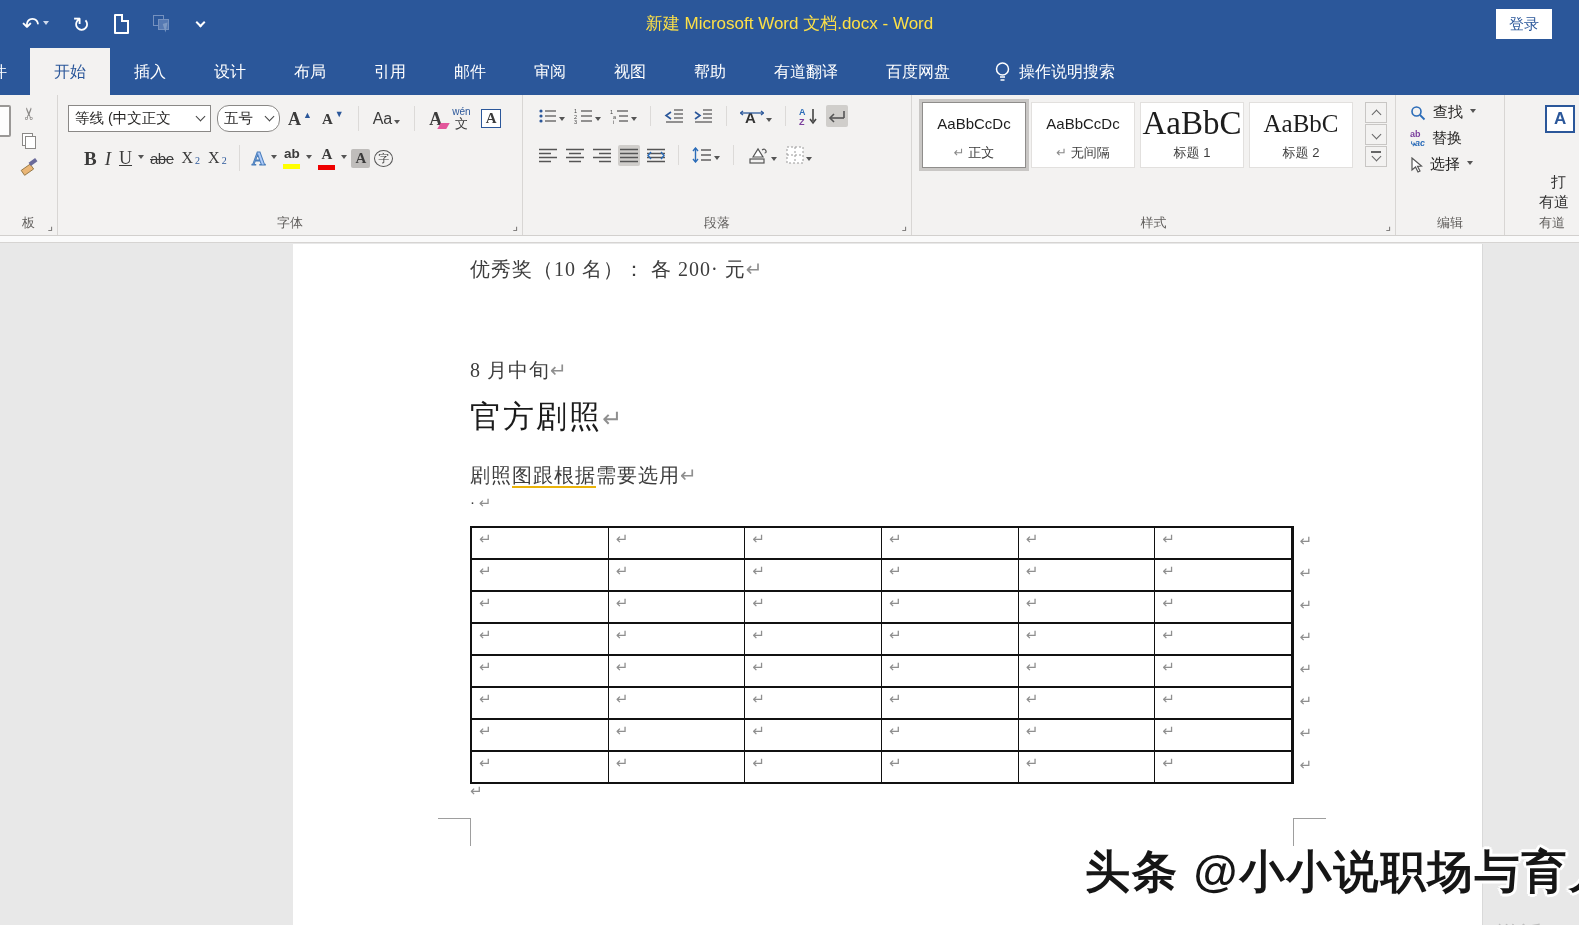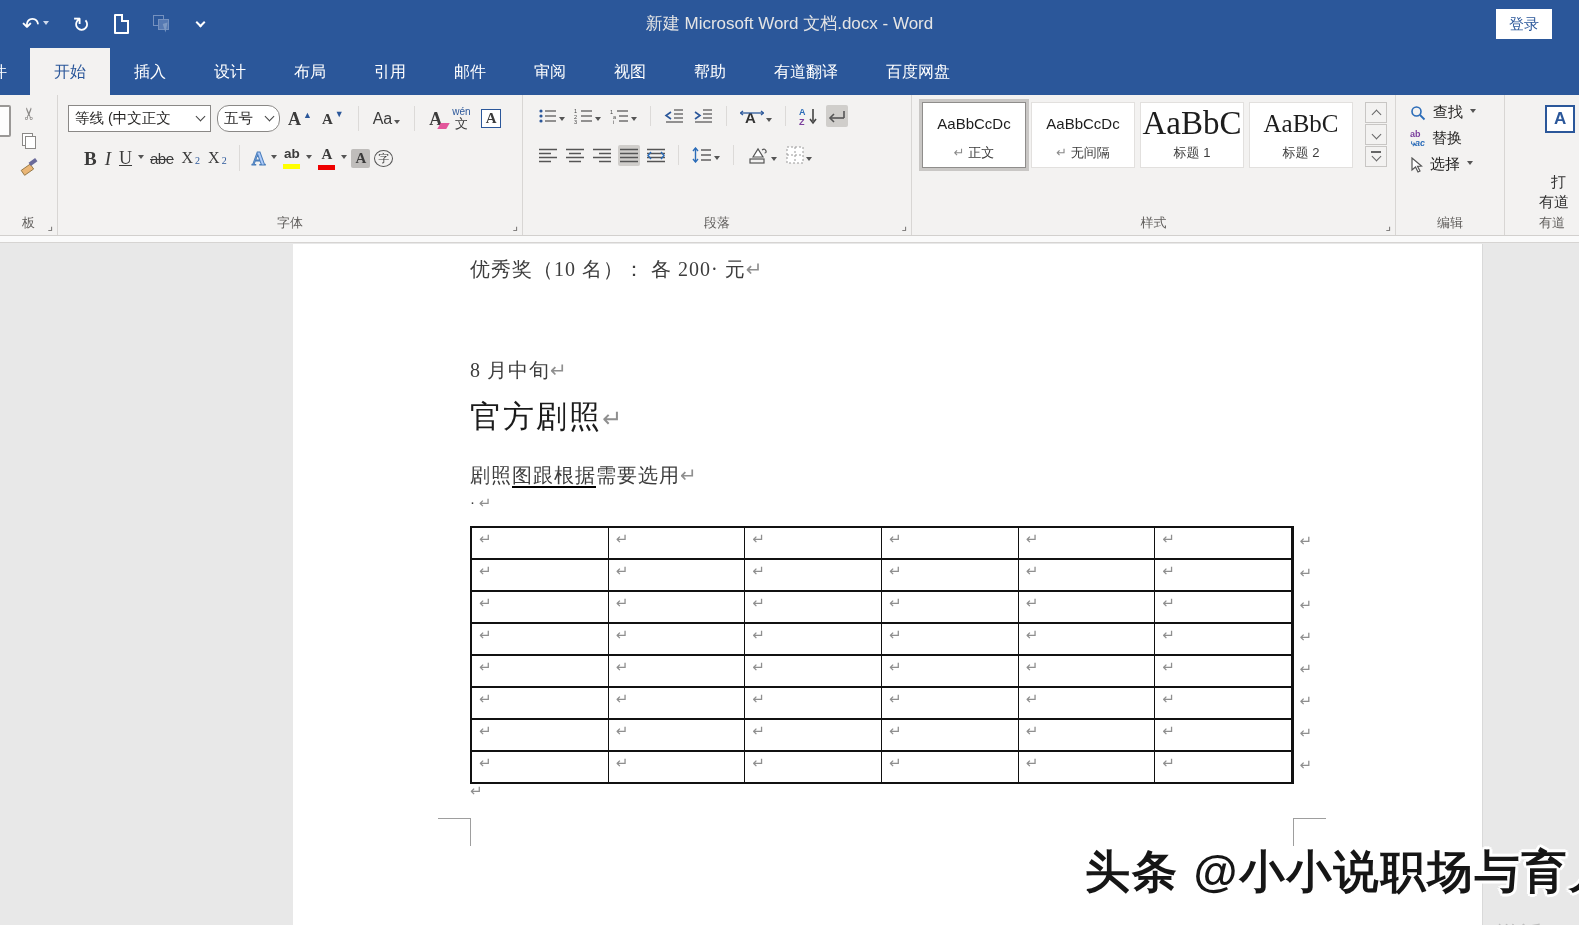--- a/index.html
+++ b/index.html
@@ -11,21 +11,21 @@
   .qat { position:absolute; left:22px; top:0; height:48px; display:flex; align-items:center; gap:24px; }
   .qat-btn { display:flex; align-items:center; color:#fff; font-size:21px; line-height:1; cursor:default; }
   .qat-undo .dtri { margin-left:3px; border-top-color:#cfd9ec; }
   .newdoc { width:15px; height:20px; border:2px solid #fff; border-radius:1px; position:relative; background:transparent; }
   .newdoc::after { content:""; position:absolute; right:-2px; top:-2px; width:6px; height:6px; background:#2b579a; border-left:2px solid #fff; border-bottom:2px solid #fff; }
   .touchmode { position:relative; width:20px; height:18px; opacity:.45; }
   .touchmode .sq1 { position:absolute; left:0; top:0; width:11px; height:11px; border:1px solid #cfd9ec; }
   .touchmode .sq2 { position:absolute; left:5px; top:4px; width:11px; height:11px; border:1px solid #cfd9ec; background:#8aa3cf; }
   .touchmode .cur { position:absolute; left:11px; top:8px; width:0; height:0; border-left:5px solid #dfe7f5; border-bottom:9px solid transparent; transform:rotate(-18deg); }
   .qat-chev { width:7px; height:7px; border-right:2px solid #fff; border-bottom:2px solid #fff; transform:rotate(45deg); margin-top:-3px; }
-  .wtitle { position:absolute; left:0; width:100%; top:0; line-height:48px; text-align:center; font-size:17px; color:#e5e5e5; }
+  .wtitle { position:absolute; left:0; width:100%; top:0; line-height:48px; text-align:center; font-size:17px; color:#fde047; }
   .signin { position:absolute; right:27px; top:9px; height:30px; background:#fff; color:#2b579a; font-size:15px; padding:0 13px; line-height:30px; border:none; }
 
   
   .tabrow { position:absolute; top:48px; left:0; width:1579px; height:47px; background:#2b579a; display:flex; color:#fff; }
   .tab { font-size:16px; line-height:47px; padding:0 24px; white-space:nowrap; cursor:default; }
   .tab-partial { width:12px; overflow:hidden; padding:0; line-height:47px; font-size:16px; text-indent:-9px; }
   .tab.active { background:#f3f2f1; color:#2b579a; margin-left:18px; }
   .tab-search { display:flex; align-items:center; gap:8px; padding:0 20px; }
 
   
@@ -113,21 +113,21 @@
   .g-youdao .glabel { text-align:left; padding-left:34px; }
 
   
   .docarea { position:absolute; top:236px; left:0; width:1579px; height:689px; background:#e8e8e8; }
   .docarea .topstrip { position:absolute; top:0; left:0; width:100%; height:7px; background:#fafafa; border-bottom:1px solid #d6d4d2; }
   .page { position:absolute; left:293px; top:8px; width:1190px; height:881px; background:#fff; border-right:1px solid #d9d9d9; }
   .dline { position:absolute; left:177px; white-space:nowrap; color:#3d3d3d; font-family:"Liberation Serif",serif; }
   .pm { color:#8f8f8f; font-family:"DejaVu Sans",sans-serif; font-weight:normal; }
   .t-body { font-size:20px; letter-spacing:1px; }
   .t-head { font-size:31px; color:#1b1b1b; letter-spacing:2px; }
-  .ul-blue { border-bottom:2px solid #000000; }
+  .ul-blue { border-bottom:2px solid #eab308; }
 
   .dtable { position:absolute; left:177px; top:282px; width:824px; border:2px solid #111; border-bottom:none; }
   .trow { display:flex; border-bottom:2px solid #111; position:relative; height:32px; }
   .tcell { flex:1; border-right:1px solid #111; padding:2px 0 0 7px; font-size:15px; }
   .tcell:last-child { border-right:none; }
   .rowmark { position:absolute; right:-20px; top:4px; font-size:15px; }
 
   .cmark { position:absolute; }
   .cmark-l { left:145px; top:574px; width:33px; height:28px; border-top:1px solid #9e9e9e; border-right:1px solid #9e9e9e; }
   .cmark-r { left:1000px; top:574px; width:33px; height:28px; border-top:1px solid #9e9e9e; border-left:1px solid #9e9e9e; }
@@ -169,20 +169,28 @@
   <span class="tab">插入</span>
   <span class="tab">设计</span>
   <span class="tab">布局</span>
   <span class="tab">引用</span>
   <span class="tab">邮件</span>
   <span class="tab">审阅</span>
   <span class="tab">视图</span>
   <span class="tab">帮助</span>
   <span class="tab">有道翻译</span>
   <span class="tab">百度网盘</span>
+  <span class="tab tab-search">
+    <svg width="17" height="24" viewBox="0 0 17 24">
+      <circle cx="8.5" cy="9" r="6" fill="none" stroke="#fff" stroke-width="1.5"></circle>
+      <line x1="6" y1="17" x2="11" y2="17" stroke="#fff" stroke-width="1.5"></line>
+      <line x1="6.5" y1="20" x2="10.5" y2="20" stroke="#fff" stroke-width="1.5"></line>
+    </svg>
+    <span>操作说明搜索</span>
+  </span>
 </div>
 
 <div class="ribbon">
 
   <div class="rgroup g-clip">
     <span class="clip-paste"></span>
     <span class="clip-col">
       <span class="scissors">✂</span>
       <span class="copyico">
           <i></i>

